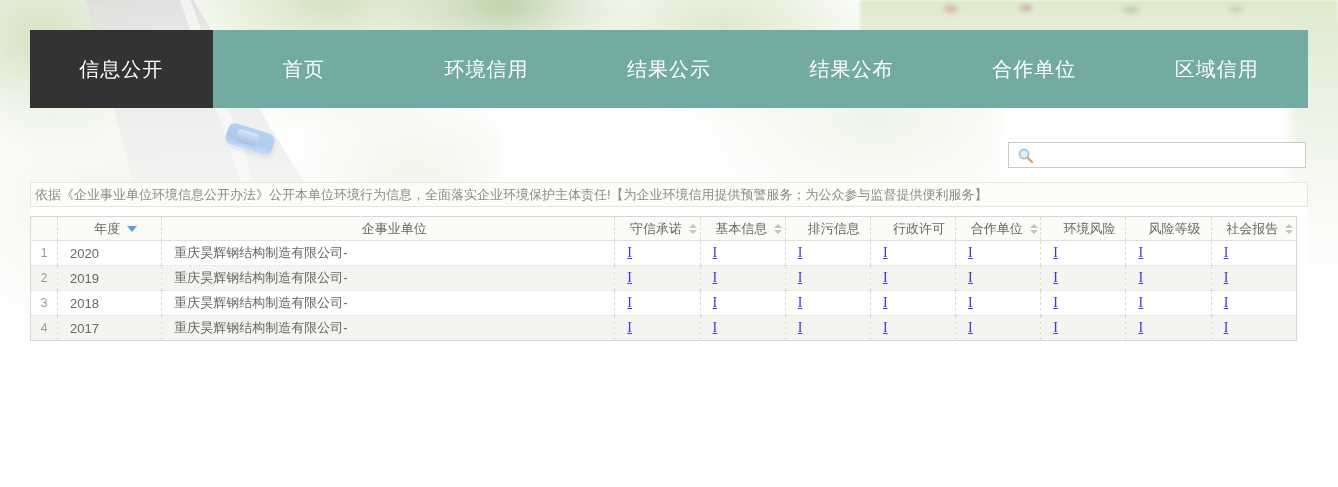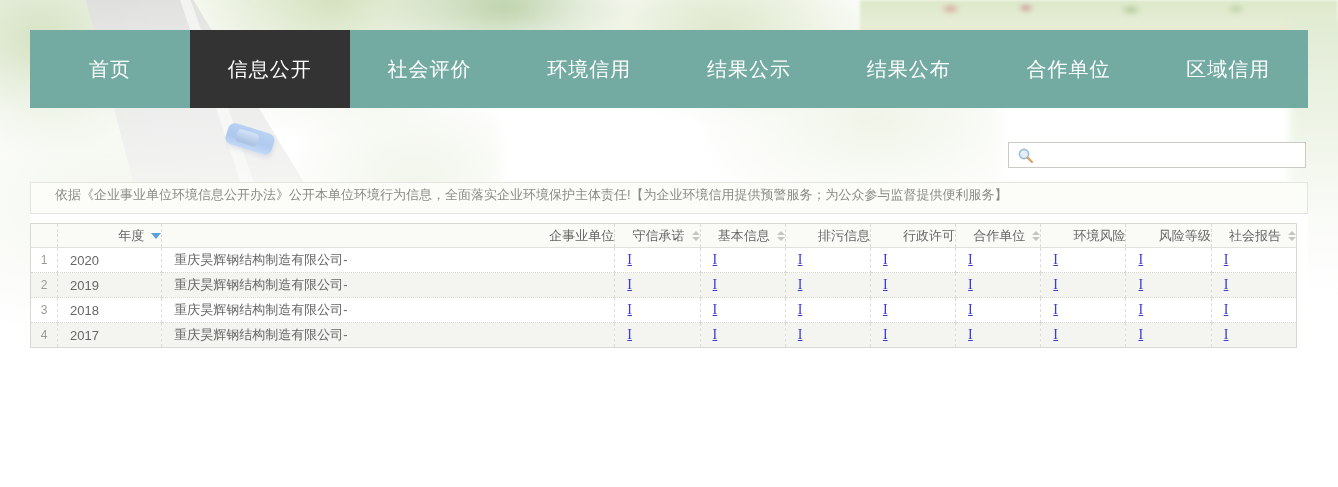--- a/index.html
+++ b/index.html
@@ -85,27 +85,27 @@
   
   .search { position:absolute; left:1008px; top:142px; width:298px; height:26px;
             background:rgba(255,255,255,.95); border:1px solid #cbcbc3;
             display:flex; align-items:center; padding:0 5px 0 8px; z-index:5; }
   .search input { flex:1; border:none; outline:none; background:transparent;
                   font-size:13px; color:#a6a69e; font-family:"Liberation Sans",sans-serif; }
   .search svg { flex:0 0 auto; cursor:pointer; }
 
   
   .panel { position:absolute; left:30px; top:182px; width:1278px; z-index:4; background:#ffffff; }
-  .notice { height:32px; line-height:23px; border:1px solid #e5e5df; background:#fcfcf8;
-            padding-left:24px; font-size:13px; color:#8b8b85; white-space:nowrap; overflow:hidden; }
+  .notice { height:25px; line-height:23px; border:1px solid #e5e5df; background:#fcfcf8;
+            padding-left:4px; font-size:13px; color:#8b8b85; white-space:nowrap; overflow:hidden; }
 
   table { margin-top:9px; width:1267px; border-collapse:collapse; table-layout:fixed;
           border:1px solid #d9d9d3; background:#fff; }
   th { height:24px; background:#fafaf7; border-bottom:1px solid #e2e2dc;
-       font-weight:normal; font-size:13px; color:#666; text-align:right;
+       font-weight:normal; font-size:13px; color:#666; text-align:center;
        padding:0 0 0 12px; white-space:nowrap; }
   th + th, td + td { border-left:1px dashed #dcdcd5; }
   td { height:25px; border-bottom:1px dotted #d8d8d2; font-size:13px; color:#666;
        padding:0 0 0 12px; white-space:nowrap; overflow:hidden; }
   tr.stripe td { background:#f4f4f1; }
   td.num { color:#9a9a94; font-size:12px; text-align:center; padding:0; }
   th.col-num { padding:0; }
   a.cell-link { font-family:"Liberation Serif", serif; font-size:14px;
                 color:#3b3bd1; text-decoration:underline; cursor:pointer; }
 
@@ -130,28 +130,25 @@
   <div class="car">
     <div class="car-roof"></div>
   </div>
   <div class="pond"></div>
   <div class="pond-flowers"></div>
   <div class="grass-right"></div>
   <div class="wash"></div>
 </div>
 
 <div class="nav" id="nav">
-    <div class="nav-item">
-      <span class="nav-label">首页</span>
-    </div>
     <div class="nav-item active">
       <span class="nav-label">信息公开</span>
     </div>
     <div class="nav-item">
-      <span class="nav-label">社会评价</span>
+      <span class="nav-label">首页</span>
     </div>
     <div class="nav-item">
       <span class="nav-label">环境信用</span>
     </div>
     <div class="nav-item">
       <span class="nav-label">结果公示</span>
     </div>
     <div class="nav-item">
       <span class="nav-label">结果公布</span>
     </div>

